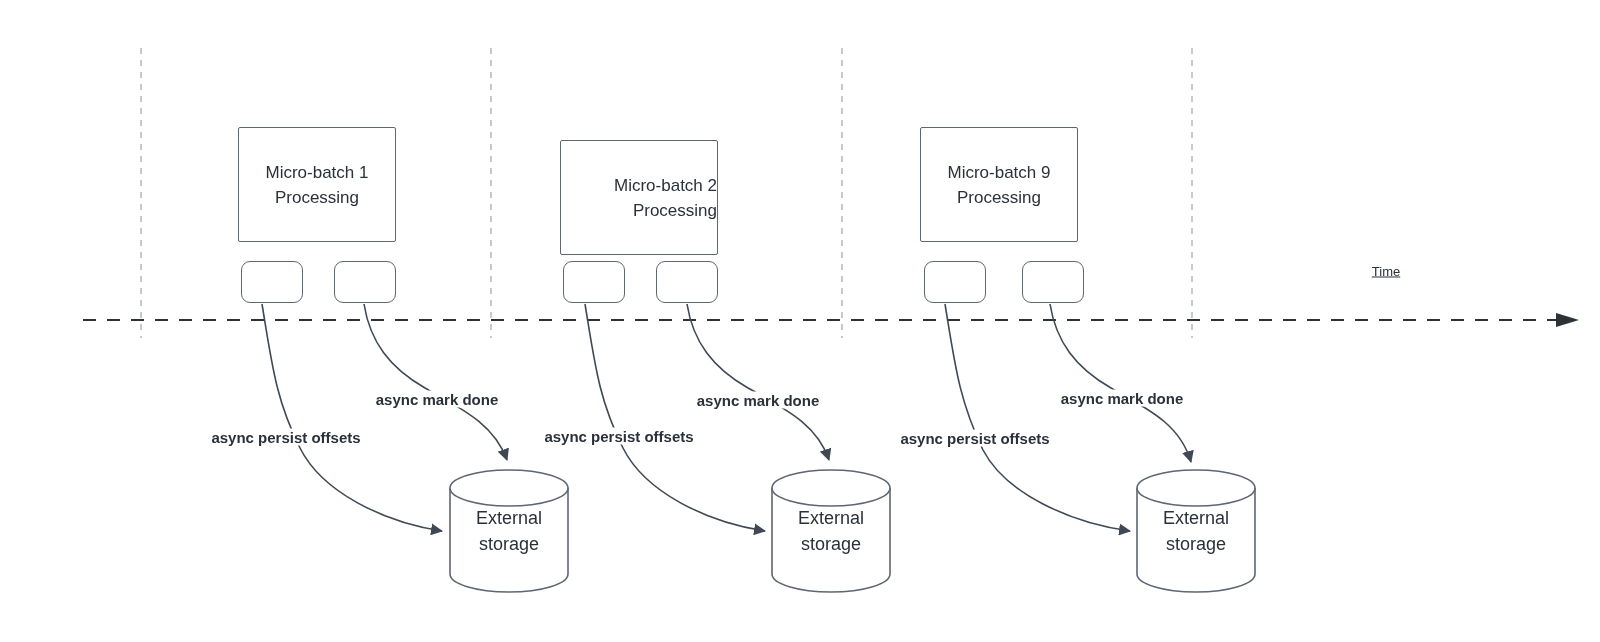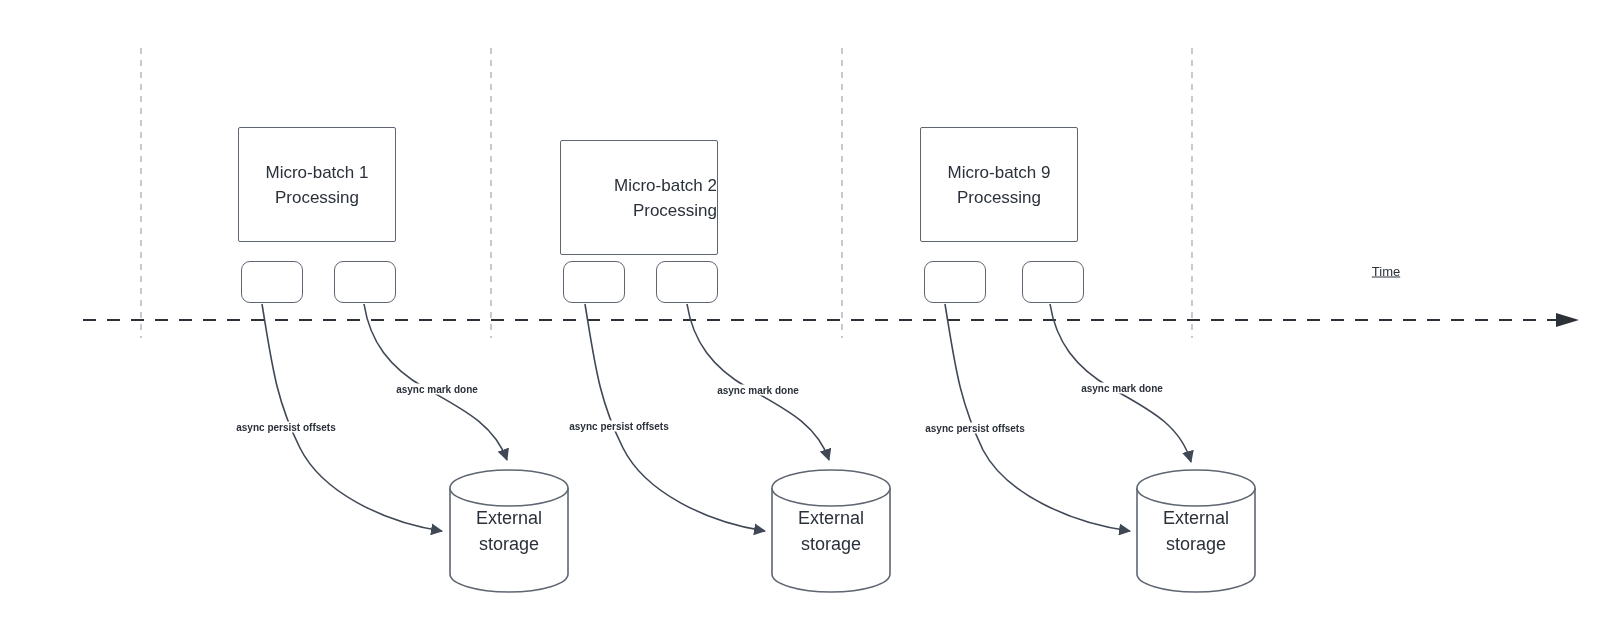--- a/index.html
+++ b/index.html
@@ -27,21 +27,21 @@
     background:var(--background);display:flex;flex-direction:column;
     align-items:center;justify-content:center;text-align:center;
     font-size:17px;line-height:25px;
   }
   .chip{
     position:absolute;width:62px;height:42px;border:1.6px solid var(--shape_stroke);
     border-radius:9px;background:var(--background);box-sizing:border-box;
   }
   .conn-label{
     position:absolute;transform:translate(-50%,-50%);white-space:nowrap;
-    font-size:10px;font-weight:bold;background:var(--background);padding:0 3px;
+    font-size:15px;font-weight:bold;background:var(--background);padding:0 3px;margin-top:10px;
   }
   .storage-label{
     position:absolute;width:118px;height:72px;display:flex;flex-direction:column;
     align-items:center;justify-content:center;text-align:left;
     font-size:18px;line-height:26px;
   }
   .time-label{
     position:absolute;transform:translate(-50%,-50%);font-size:13px;white-space:nowrap;text-decoration:underline;
   }
 </style>

